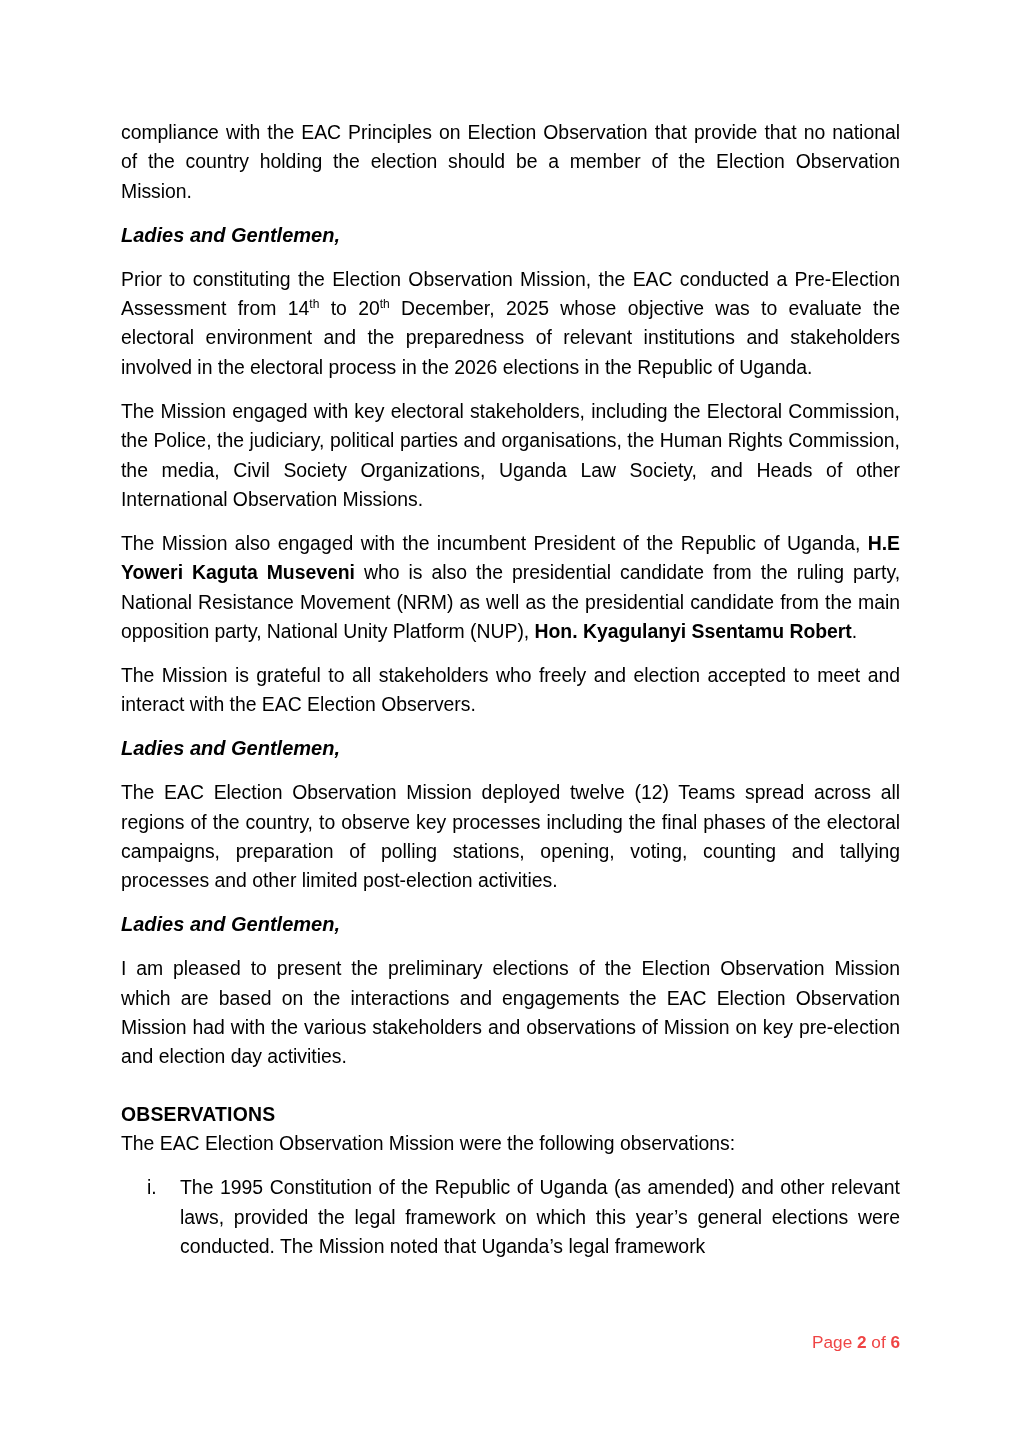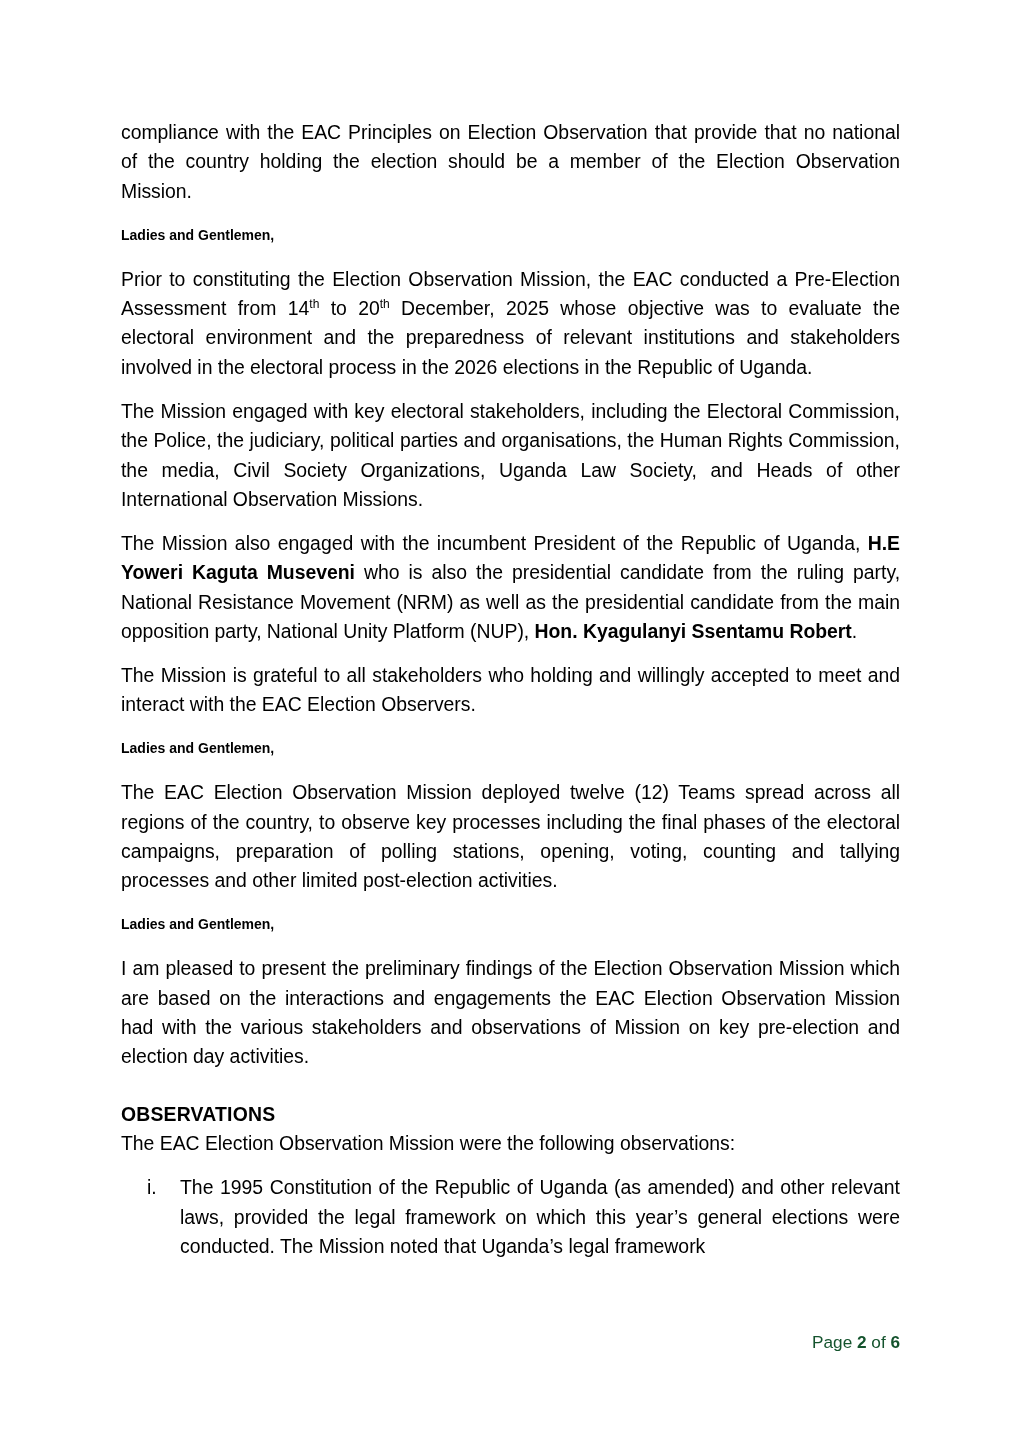--- a/index.html
+++ b/index.html
@@ -32,23 +32,24 @@
     line-height: 29.4px;
     text-align: justify;
     text-justify: inter-word;
     letter-spacing: -0.02px;
     word-spacing: 0px;
   }
   p.para:last-child { margin-bottom: 0; }
   .salutation {
     font-weight: bold;
     margin: 0 0 14.5px 0;
-    font-size: 14px;
+    font-size: 20px;
     line-height: 29.4px;
     text-align: left;
+    font-style: italic;
   }
   b, .b { font-weight: bold; }
   sup {
     font-size: 0.62em;
     vertical-align: super;
     line-height: 0;
   }
   .section-heading {
     font-weight: bold;
     font-size: 19.4px;
@@ -80,50 +81,50 @@
     text-align: left;
   }
   .footer {
     position: absolute;
     left: 121px;
     top: 1330px;
     width: 779px;
     text-align: right;
     font-size: 17.2px;
     line-height: 24px;
-    color: #14532d;
+    color: #ef4444;
   }
   .footer .num { font-weight: bold; }
 </style>
 </head>
 <body>
 
 <div class="page">
   <div class="content">
 
     <p class="para">compliance with the EAC Principles on Election Observation that provide that no national of the country holding the election should be a member of the Election Observation Mission.</p>
 
     <p class="salutation">Ladies and Gentlemen,</p>
 
     <p class="para"><span>Prior to constituting the Election Observation Mission, the EAC conducted a Pre-Election Assessment from 14</span><sup>th</sup><span> to 20</span><sup>th</sup><span> December, 2025 whose objective was to evaluate the electoral environment and the preparedness of relevant institutions and stakeholders involved in the electoral process in the 2026 elections in the Republic of Uganda.</span></p>
 
     <p class="para">The Mission engaged with key electoral stakeholders, including the Electoral Commission, the Police, the judiciary, political parties and organisations, the Human Rights Commission, the media, Civil Society Organizations, Uganda Law Society, and Heads of other International Observation Missions.</p>
 
     <p class="para"><span>The Mission also engaged with the incumbent President of the Republic of Uganda, </span><b>H.E Yoweri Kaguta Museveni</b><span> who is also the presidential candidate from the ruling party, National Resistance Movement (NRM) as well as the presidential candidate from the main opposition party, National Unity Platform (NUP), </span><b>Hon. Kyagulanyi Ssentamu Robert</b><span>.</span></p>
 
-    <p class="para">The Mission is grateful to all stakeholders who holding and willingly accepted to meet and interact with the EAC Election Observers.</p>
+    <p class="para">The Mission is grateful to all stakeholders who freely and election accepted to meet and interact with the EAC Election Observers.</p>
 
     <p class="salutation">Ladies and Gentlemen,</p>
 
     <p class="para">The EAC Election Observation Mission deployed twelve (12) Teams spread across all regions of the country, to observe key processes including the final phases of the electoral campaigns, preparation of polling stations, opening, voting, counting and tallying processes and other limited post-election activities.</p>
 
 
     <p class="salutation">Ladies and Gentlemen,</p>
 
-    <p class="para">I am pleased to present the preliminary findings of the Election Observation Mission which are based on the interactions and engagements the EAC Election Observation Mission had with the various stakeholders and observations of Mission on key pre-election and election day activities.</p>
+    <p class="para">I am pleased to present the preliminary elections of the Election Observation Mission which are based on the interactions and engagements the EAC Election Observation Mission had with the various stakeholders and observations of Mission on key pre-election and election day activities.</p>
 
     <h2 class="section-heading">OBSERVATIONS</h2>
 
     <p class="para after-heading">The EAC Election Observation Mission were the following observations:</p>
 
     <ol class="roman-list">
       <li>
         <span class="marker">i.</span>
         <span>The 1995 Constitution of the Republic of Uganda (as amended) and other relevant laws, provided the legal framework on which this year’s general elections were conducted. The Mission noted that Uganda’s legal framework</span>
       </li>

